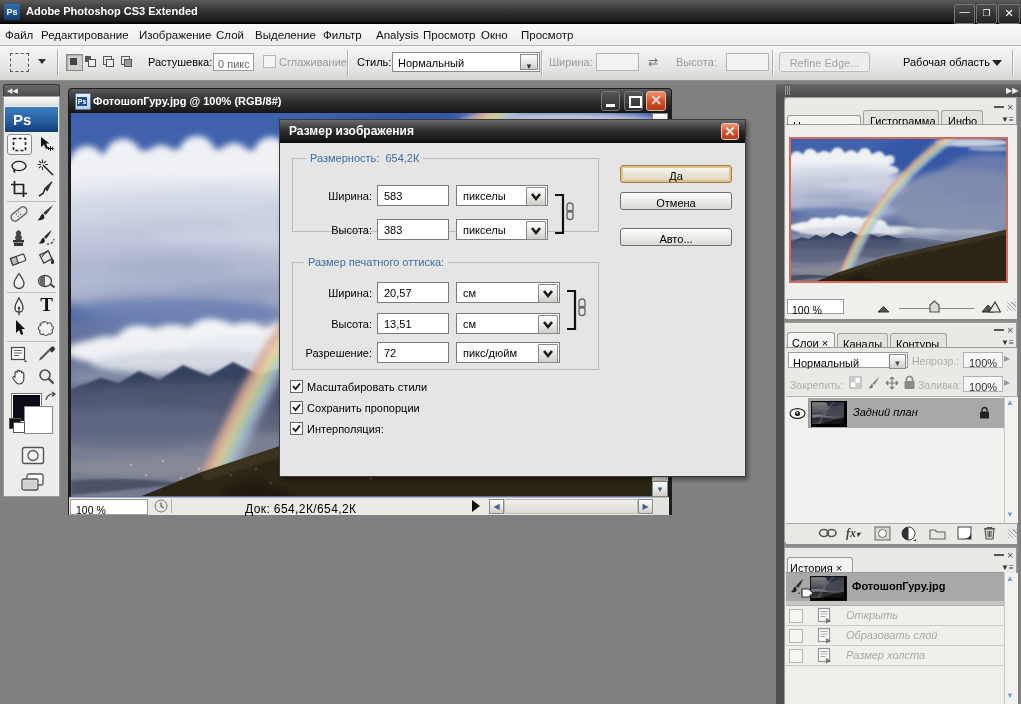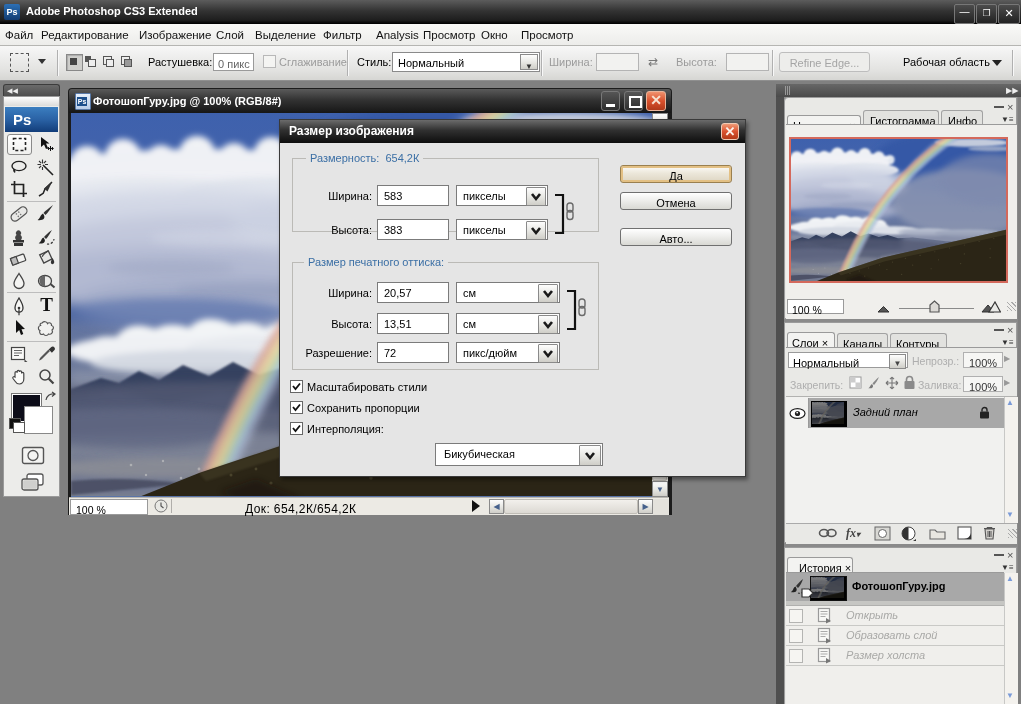--- a/index.html
+++ b/index.html
@@ -528,21 +528,21 @@
         <path d="M2,4 h9 l-1,10 h-7 Z" fill="#d4d2ce" stroke="#555" stroke-width="1.1"></path>
         <path d="M1,3.5 h11 M4,4 V2.5 h5 V4 M5,6 v6 M6.5,6 v6 M8,6 v6" stroke="#555" stroke-width="1"></path>
       </svg>
     <div class="a" style="left:222px;top:5px;width:9px;height:9px;background:repeating-linear-gradient(45deg,#aaa 0 1px,transparent 1px 3px)"></div>
   </div>
 </div>
 
 <div class="a" style="left:784px;top:547px;width:233px;height:157px;background:#e9e9e6;border:1px solid #9b9b9b;border-bottom:none;box-sizing:border-box">
   <div class="a" style="left:209px;top:6px;width:10px;height:2px;background:#555"></div>
   <div class="a" style="left:222px;top:1px;color:#555;font-size:11px">×</div>
-  <div class="a" style="left:2px;top:9px;width:66px;height:16px;background:#f3f3f1;border:1px solid #9a9a9a;border-bottom:none;border-radius:3px 3px 0 0;box-sizing:border-box"><span style="font-size:11px;margin-left:11px;line-height:15px">История ×</span></div>
+  <div class="a" style="left:2px;top:9px;width:66px;height:16px;background:#f3f3f1;border:1px solid #9a9a9a;border-bottom:none;border-radius:3px 3px 0 0;box-sizing:border-box"><span style="font-size:11px;margin-left:2px;line-height:15px">История ×</span></div>
   <div class="a" style="left:216px;top:15px;color:#333;font-size:8px">▼<span style="letter-spacing:-1px">≡</span></div>
   <div class="a" style="left:1px;top:24px;width:218px;height:132px;background:#f0efec;border-top:1px solid #9a9a9a"></div>
 
   <div class="a" style="left:1px;top:25px;width:218px;height:28px;background:#a8a8a8">
     <svg class="a" style="left:3px;top:4px" width="18" height="19">
         <path d="M14,2 C11,4.5 8.5,7 7,9 L9,11 C11,9 13,5.5 14,2 Z" fill="#333"></path>
         <path d="M6.5,9.5 c-2,1 -2,2.5 -3,4 c-0.8,1.2 -1.8,1.6 -1.8,1.6 c2.3,0.4 4.6,0.2 5.6,-1.2 c0.7,-1.1 0.5,-2.4 -0.8,-4.4 Z" fill="#222"></path>
         <path d="M9,16 a5.5,5.5 0 0 0 7,-4.5" stroke="#333" stroke-width="1.1" fill="none" stroke-dasharray="2 1.4"></path>
       </svg>
     <div class="a" style="left:24px;top:3px;width:35px;height:23px;background:#000;border:1px solid #111">
@@ -676,19 +676,13 @@
       </svg>
     </div>
   <div class="a tx" style="left:27px;top:282px;font-size:11px">Сохранить пропорции</div>
   <div class="a" style="left:10px;top:302px;width:13px;height:13px;background:#fff;border:1px solid #666;box-sizing:border-box">
       <svg width="11" height="11">
         <path d="M2,5 L4.5,8 L9,2.5" fill="none" stroke="#111" stroke-width="1.8"></path>
       </svg>
     </div>
   <div class="a tx" style="left:27px;top:303px;font-size:11px">Интерполяция:</div>
 
-  <div class="a inp" style="left:155px;top:323px;width:168px;height:23px;box-sizing:border-box"><span style="font-size:11px;margin-left:8px;line-height:21px">Бикубическая</span>
-    <div class="a cab" style="right:1px;top:1px;width:20px;height:19px;border-radius:1px">
-        <svg width="20" height="19">
-          <path d="M6,7 L10,12 L14,7" fill="none" stroke="#1a1a1a" stroke-width="2.6"></path>
-        </svg>
-      </div></div>
 </div>
 
 </body></html>

